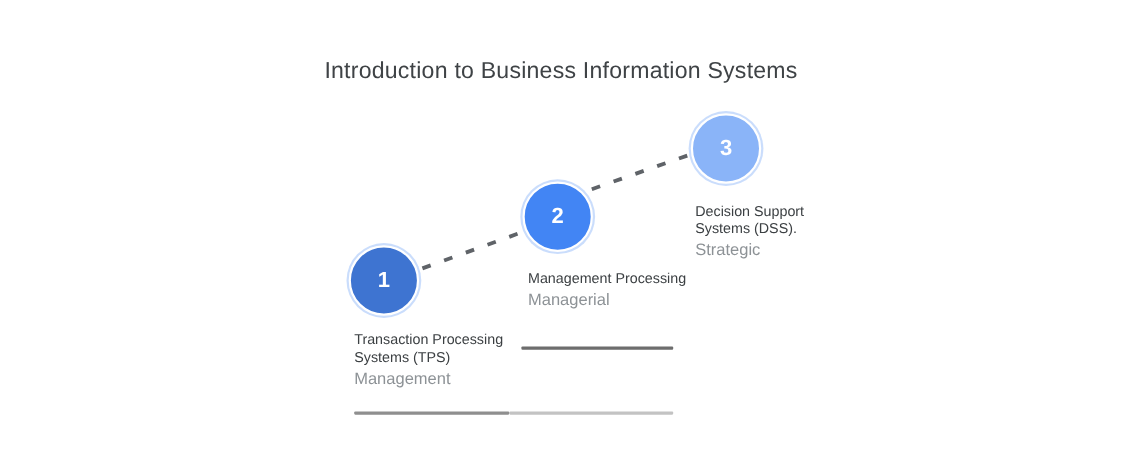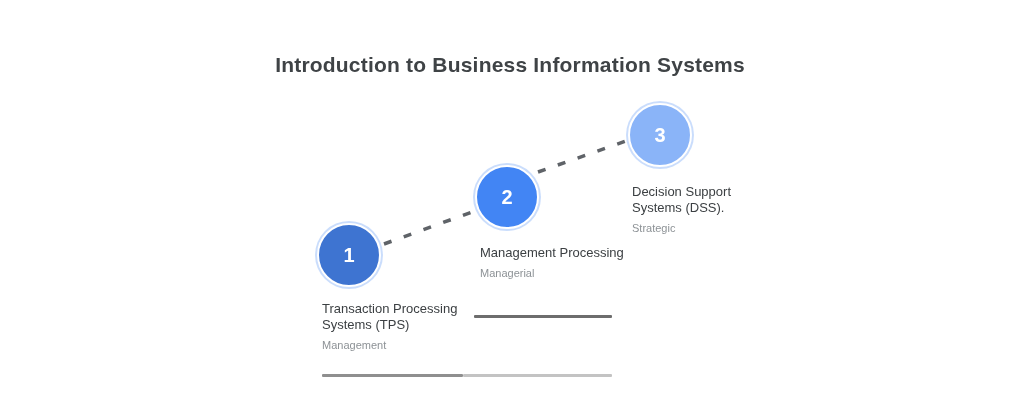--- a/index.html
+++ b/index.html
@@ -15,21 +15,21 @@
     background: #ffffff;
     overflow: hidden;
   }
   .diagram-title {
     position: absolute;
     top: 53px;
     left: 0;
     width: 1020px;
     text-align: center;
     font-size: 21px;
-    font-weight: 700;
+    font-weight: 400;
     letter-spacing: 0.2px;
     color: #3f4346;
   }
   .connector-svg {
     position: absolute;
     top: 0;
     left: 0;
     pointer-events: none;
   }
   .step-circle {
@@ -58,21 +58,21 @@
   .step-label-3 { left: 632px; top: 184px; }
   .step-label .step-title-line {
     font-size: 13px;
     line-height: 16px;
     font-weight: 400;
     color: #3c4043;
     white-space: nowrap;
   }
   .step-label .step-subtitle {
     margin-top: 6px;
-    font-size: 11px;
+    font-size: 15px;
     line-height: 12px;
     font-weight: 400;
     color: #8d9296;
     white-space: nowrap;
   }
   .divider {
     position: absolute;
     height: 3px;
     border-radius: 1px;
   }

